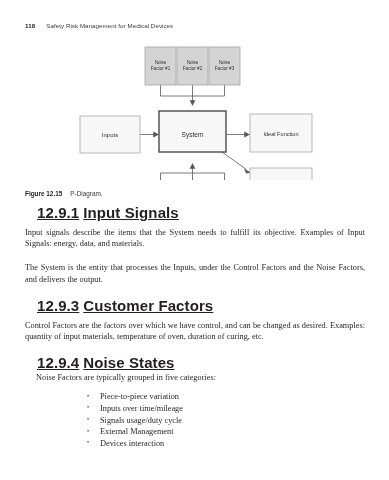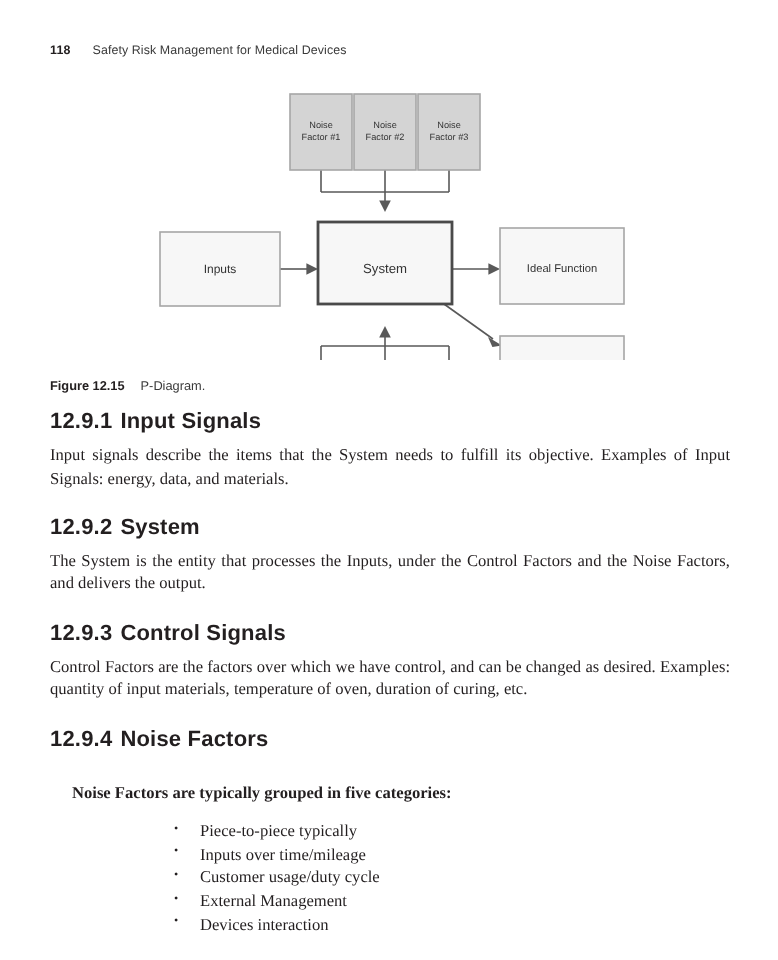--- a/index.html
+++ b/index.html
@@ -86,39 +86,40 @@
   .col {
     position: absolute;
     left: 25px;
     top: 205px;
     width: 340px;
   }
 
   h2.sec-head {
     font-family: "Liberation Sans", sans-serif;
     font-weight: bold;
-    font-size: 11px;
-    color: #231f20;
-    margin: 0 0 0 0;
+    font-size: 15px;
+    color: #231f20;
+    margin: 0 0 0 12px;
     letter-spacing: 0.1px;
     line-height: 1.1;
+    text-decoration: underline;
   }
   h2.sec-head .sec-num { margin-right: 4px; }
 
   p.para {
     font-family: "Liberation Serif", serif;
     font-size: 8.3px;
     line-height: 11.4px;
     color: #231f20;
     margin: 5px 0 0 0;
     text-align: justify;
     text-justify: inter-word;
     hyphens: none;
   }
-  p.para.indent { text-indent: 11px; margin-top: 15px; font-weight: bold; }
+  p.para.indent { text-indent: 11px; margin-top: 0; }
 
   .sec-block { margin-bottom: 13px; }
 
   ul.bullets {
     list-style: none;
     margin: 8px 0 0 0;
     padding: 0 0 0 62px;
   }
   ul.bullets li {
     font-family: "Liberation Serif", serif;
@@ -227,41 +228,38 @@
   <div class="col">
 
     <div class="sec-block">
       <h2 class="sec-head">
         <span class="sec-num">12.9.1</span><span>Input Signals</span>
       </h2>
       <p class="para">Input signals describe the items that the System needs to fulfill its objective. Examples of Input Signals: energy, data, and materials.</p>
     </div>
 
     <div class="sec-block">
+      <p class="para">The System is the entity that processes the Inputs, under the Control Factors and the Noise Factors, and delivers the output.</p>
+    </div>
+
+    <div class="sec-block">
       <h2 class="sec-head">
-        <span class="sec-num">12.9.2</span><span>System</span>
-      </h2>
-      <p class="para">The System is the entity that processes the Inputs, under the Control Factors and the Noise Factors, and delivers the output.</p>
-    </div>
-
-    <div class="sec-block">
-      <h2 class="sec-head">
-        <span class="sec-num">12.9.3</span><span>Control Signals</span>
+        <span class="sec-num">12.9.3</span><span>Customer Factors</span>
       </h2>
       <p class="para">Control Factors are the factors over which we have control, and can be changed as desired. Examples: quantity of input materials, temperature of oven, duration of curing, etc.</p>
     </div>
 
     <div class="sec-block">
       <h2 class="sec-head">
-        <span class="sec-num">12.9.4</span><span>Noise Factors</span>
+        <span class="sec-num">12.9.4</span><span>Noise States</span>
       </h2>
       <p class="para indent">Noise Factors are typically grouped in five categories:</p>
       <ul class="bullets">
-        <li>Piece-to-piece typically</li>
+        <li>Piece-to-piece variation</li>
         <li>Inputs over time/mileage</li>
-        <li>Customer usage/duty cycle</li>
+        <li>Signals usage/duty cycle</li>
         <li>External Management</li>
         <li>Devices interaction</li>
       </ul>
     </div>
 
   </div>
 </div>
 
 </body></html>

